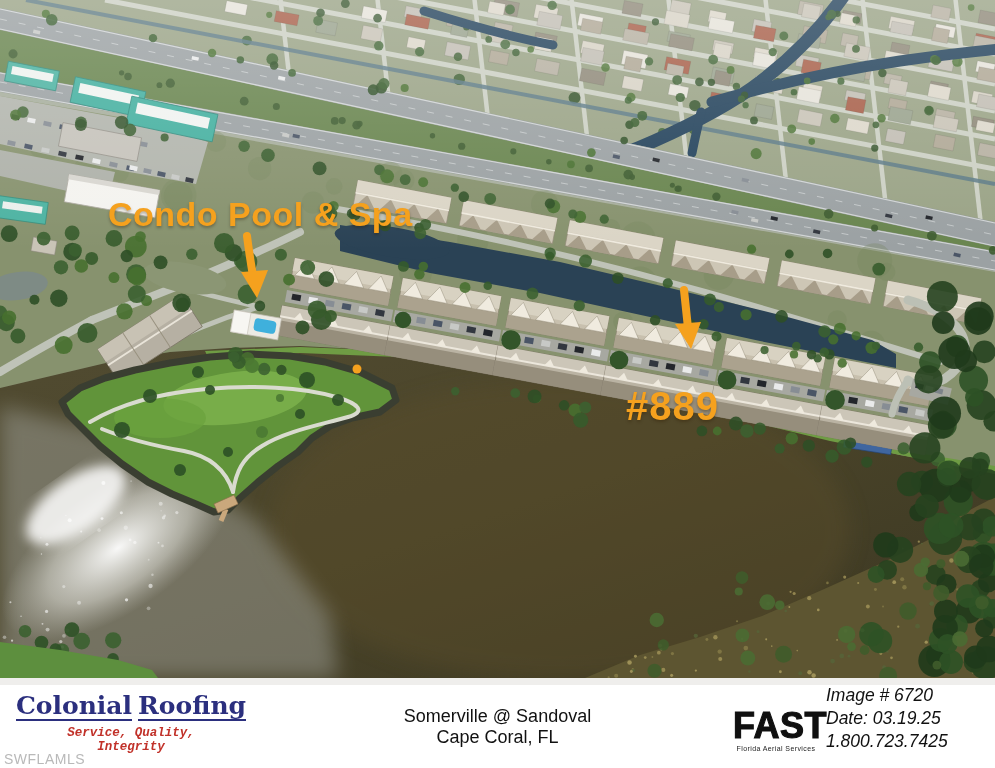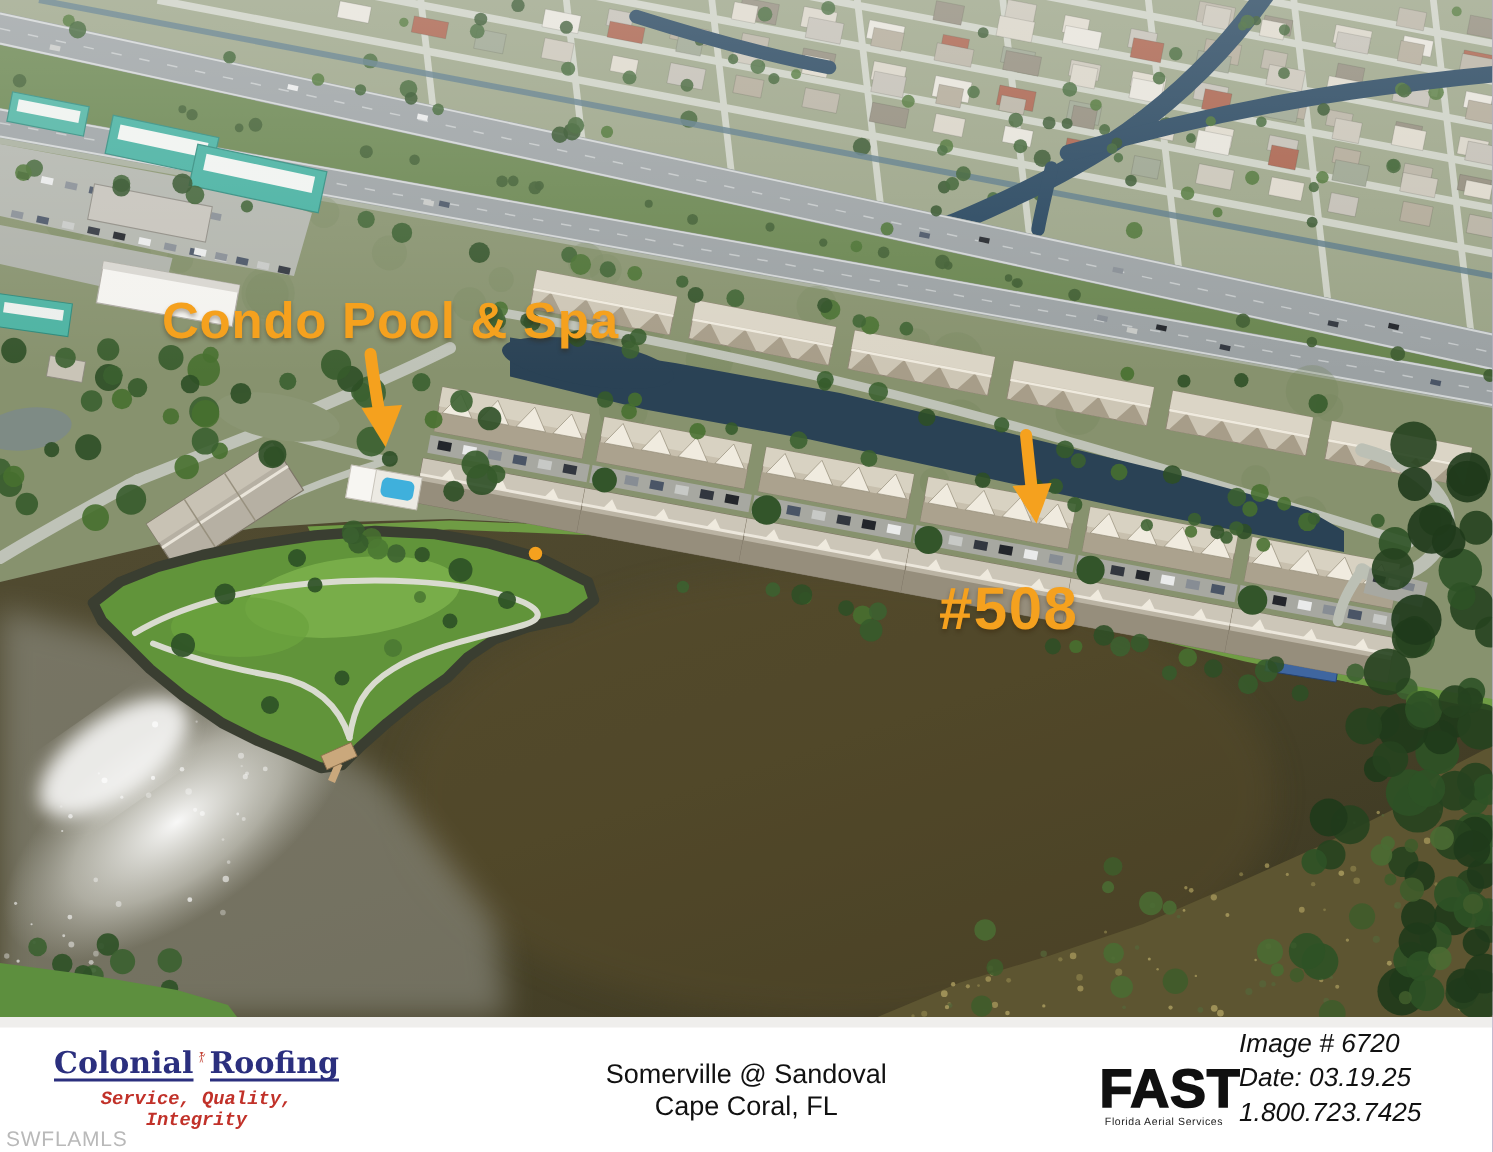--- a/index.html
+++ b/index.html
@@ -1,27 +1,27 @@
 <!DOCTYPE html>
 <html style="--accent: #F5A11E;"><head>
 <meta charset="utf-8">
 <style>
   html,body{margin:0;padding:0;background:#ffffff;}
-  #stage{position:relative;width:995px;height:768px;overflow:hidden;background:#4c1d95;
+  #stage{position:relative;width:995px;height:768px;overflow:hidden;background:#7f1d1d;
          font-family:"Liberation Sans",sans-serif;}
   #scene{position:absolute;left:0;top:0;display:block;}
   .anno{position:absolute;font-weight:bold;color:var(--accent,#F5A11E);
         text-shadow:0 2px 3px rgba(50,30,0,.35);white-space:nowrap;line-height:1;}
   #poolLabel{left:108px;top:197px;font-size:34px;letter-spacing:.5px;}
   #u508{left:626px;top:386px;font-size:40px;letter-spacing:1px;}
   #footer{position:absolute;left:0;top:678px;width:995px;height:90px;background:#fff;}
   #fstrip{position:absolute;left:0;top:0;width:995px;height:7px;background:#efeeec;}
   .colonial{position:absolute;left:36px;top:10px;width:190px;text-align:center;}
   .c-row{display:flex;align-items:flex-end;justify-content:center;gap:3px;}
-  .c-word{font-family:"DejaVu Serif",serif;font-weight:bold;font-size:20px;color:#2b2f7e;
+  .c-word{font-family:"DejaVu Serif",serif;font-weight:bold;font-size:25px;color:#2b2f7e;
           border-bottom:2px solid #2b2f7e;padding-bottom:1px;line-height:1;}
   .c-fig{margin-bottom:-1px;}
   .c-tag{margin-top:5px;font-size:12.5px;font-weight:bold;font-style:italic;color:#c13129;font-family:Liberation Mono, monospace;}
   .loc{position:absolute;left:50%;transform:translateX(-50%);top:28px;text-align:center;
        font-size:18px;color:#111;line-height:21px;}
   .fast{position:absolute;left:733px;top:30px;width:86px;text-align:center;color:#101010;}
   .fast-logo{font-size:36px;font-weight:bold;letter-spacing:.5px;line-height:1;
              -webkit-text-stroke:1.1px #101010;}
   .fast-cap{font-size:7px;letter-spacing:.4px;color:#222;margin-top:1px;white-space:nowrap;}
   .meta{position:absolute;left:826px;top:6px;font-size:17.5px;color:#111;line-height:23px;font-style:italic;}
@@ -1111,21 +1111,21 @@
   <g fill="#F5A11E">
     <path d="M247,236 C249,252 251,264 253,276" stroke="#F5A11E" stroke-width="8" fill="none" stroke-linecap="round"></path>
     <polygon points="241,272 268,270 257,298"></polygon>
     <path d="M684,290 L688,328" stroke="#F5A11E" stroke-width="8" fill="none" stroke-linecap="round"></path>
     <polygon points="675,324 701,322 691,349"></polygon>
     <circle cx="357" cy="369" r="4.5"></circle>
   </g>
 </svg>
 
 <div id="poolLabel" class="anno">Condo Pool &amp; Spa</div>
-<div id="u508" class="anno">#508</div>
+<div id="u508" class="anno">#889</div>
 
 <div id="footer">
   <div id="fstrip"></div>
   <div class="colonial">
     <div class="c-row">
       <span class="c-word">Colonial</span>
       <svg class="c-fig" width="20" height="34" viewBox="0 0 20 34">
         <circle cx="10" cy="5" r="3" fill="#c0392b"></circle>
         <g stroke="#c0392b" stroke-width="2" fill="none" stroke-linecap="round">
           <path d="M6,3 L14,3"></path>

